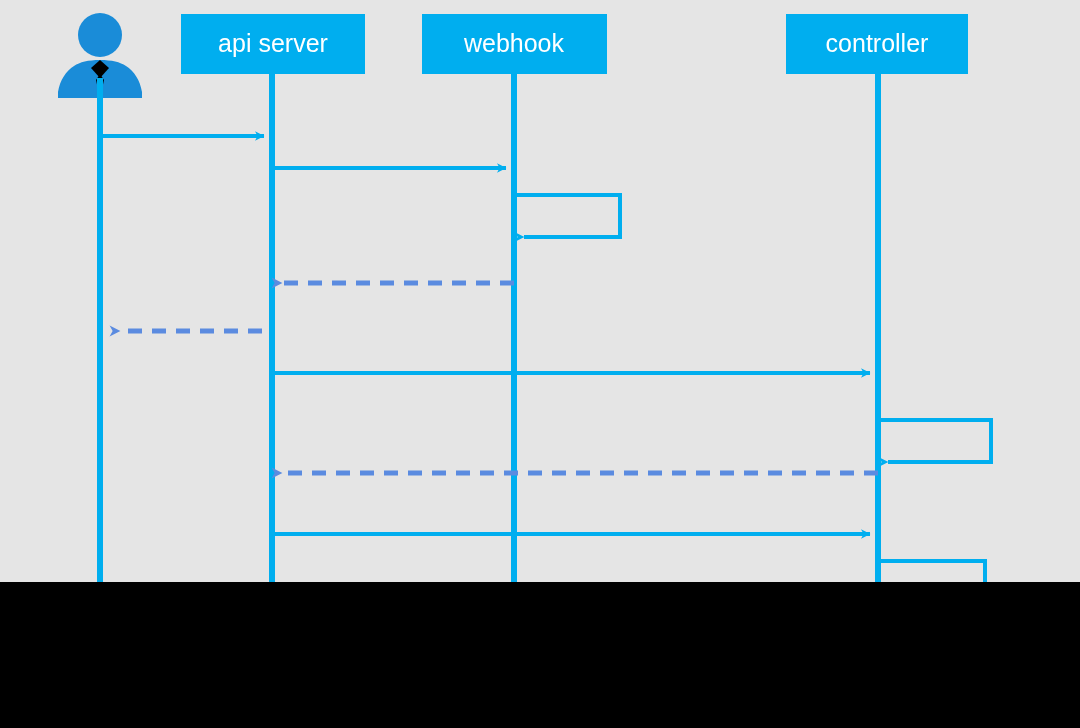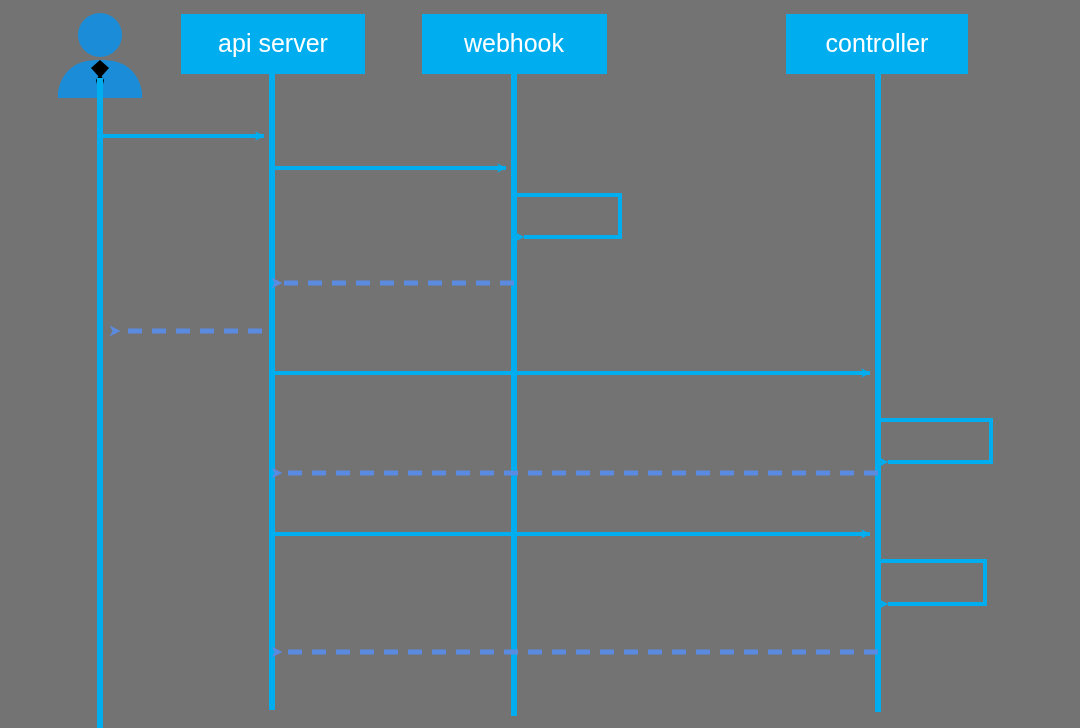--- a/index.html
+++ b/index.html
@@ -7,22 +7,22 @@
     margin: 0;
     padding: 0;
     background: #000000;
   }
   body {
     font-family: "Liberation Sans", sans-serif;
   }
   #canvas {
     position: relative;
     width: 1080px;
-    height: 728px;
-    background: #737373;
+    height: 582px;
+    background: #e5e5e5;
     overflow: hidden;
   }
   #diagram-svg {
     position: absolute;
     left: 0;
     top: 0;
     width: 1080px;
     height: 728px;
     display: block;
   }

